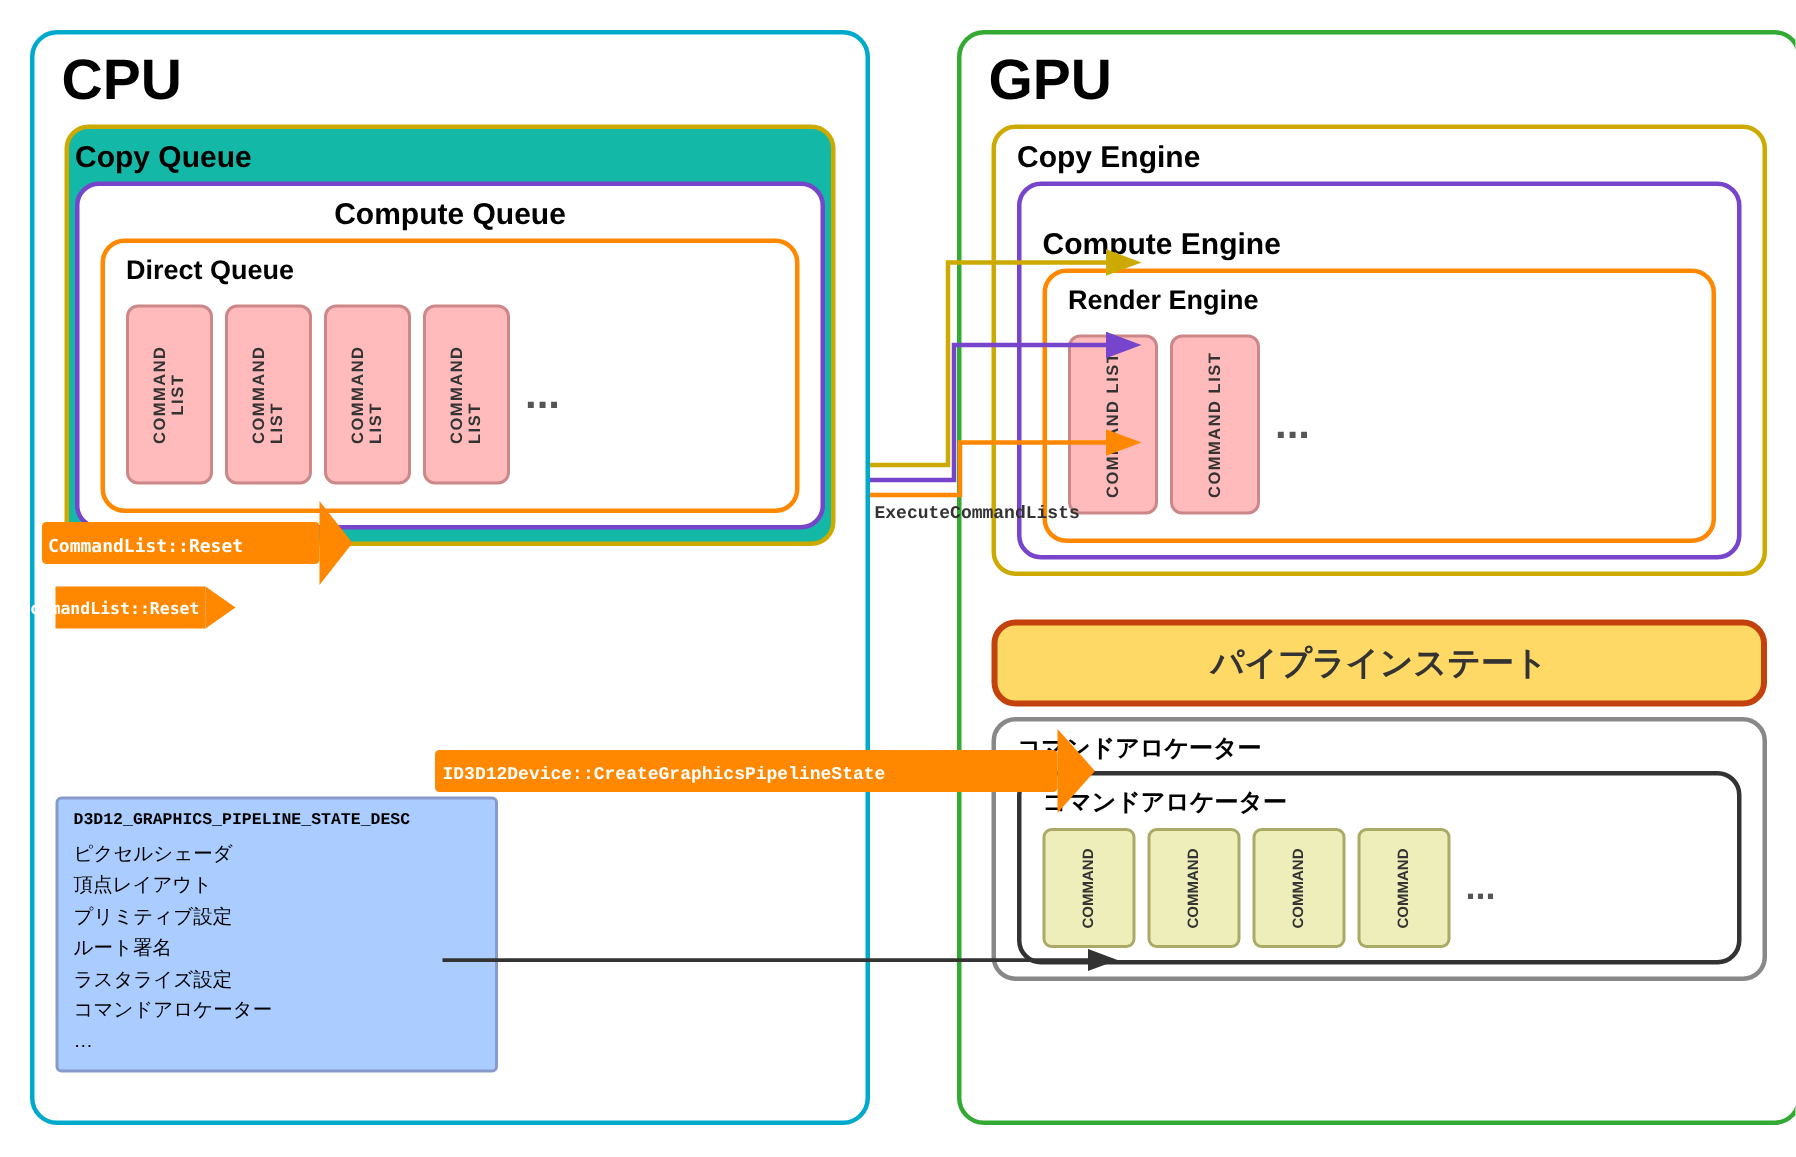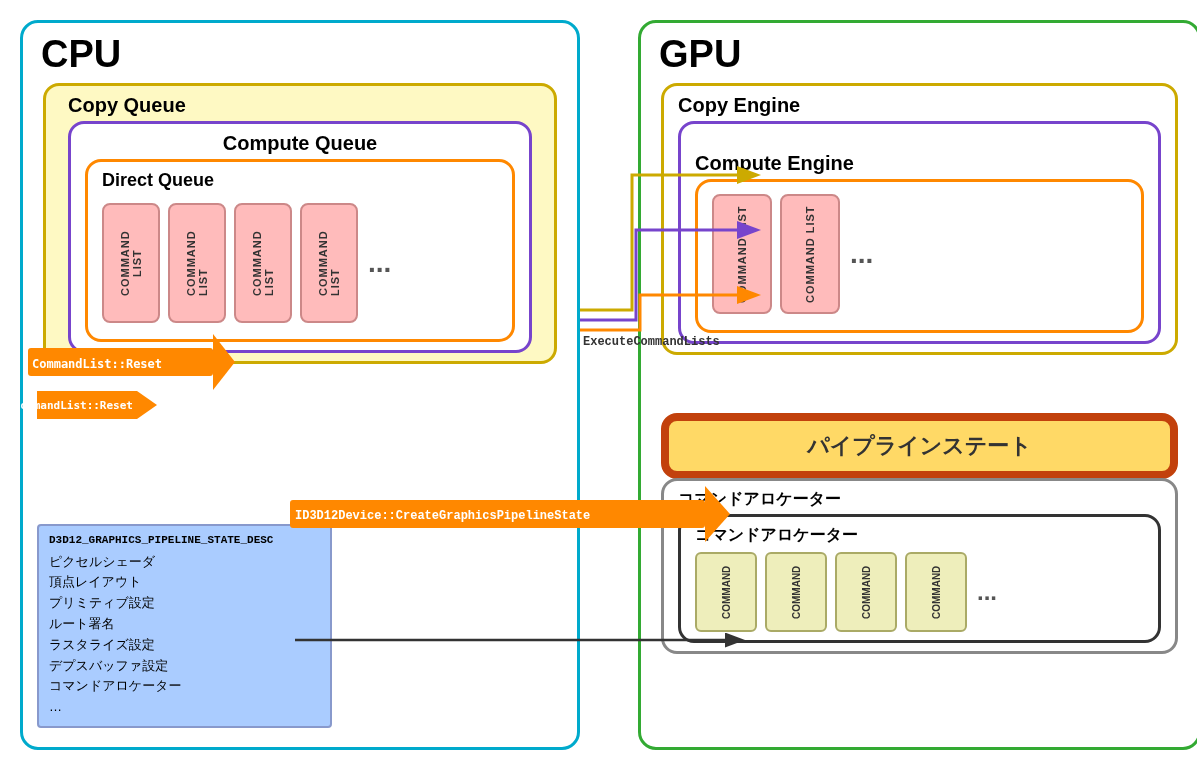--- a/index.html
+++ b/index.html
@@ -13,21 +13,21 @@
     }
   </style>
 </head>
 <body>
 
 <div style="position:relative; width:1197px; height:771px; background:white; padding:20px;">
 
   <div style="position:absolute; left:20px; top:20px; width:560px; height:730px; border:3px solid #00AACC; border-radius:18px; background:white;">
     <div style="font-size:38px; font-weight:bold; position:absolute; top:10px; left:18px;">CPU</div>
 
-    <div style="position:absolute; top:60px; left:20px; right:20px; border:3px solid #CCAA00; border-radius:16px; padding:8px 22px; background:#fef9c3;">
+    <div style="position:absolute; top:60px; left:20px; right:20px; border:3px solid #CCAA00; border-radius:16px; padding:8px 4px; background:#14b8a6;">
       <div style="font-size:20px; font-weight:bold; margin-bottom:4px;">Copy Queue</div>
 
       <div style="border:3px solid #7744CC; border-radius:16px; padding:8px 14px; background:white;">
         <div style="font-size:20px; font-weight:bold; margin-bottom:4px;text-align:center;">Compute Queue</div>
 
         <div style="border:3px solid #FF8800; border-radius:16px; padding:8px 14px; background:white;">
           <div style="font-size:18px; font-weight:bold; margin-bottom:8px;">Direct Queue</div>
           <div style="display:flex; gap:8px; align-items:center; padding:4px 0 8px 0;">
             <div style="width:58px; height:120px; background:#FFBBBB; border:2px solid #CC8888; border-radius:8px; display:flex; align-items:center; justify-content:center; font-size:11px; font-weight:bold; writing-mode:vertical-rl; transform:rotate(180deg); color:#333; letter-spacing:1px; text-align:center;">COMMAND<br>LIST</div>
             <div style="width:58px; height:120px; background:#FFBBBB; border:2px solid #CC8888; border-radius:8px; display:flex; align-items:center; justify-content:center; font-size:11px; font-weight:bold; writing-mode:vertical-rl; transform:rotate(180deg); color:#333; letter-spacing:1px;">COMMAND<br>LIST</div>
@@ -43,55 +43,55 @@
       <div style="display:flex; align-items:center; gap:0;">
 
         <div style="width:100px; height:28px; background:#FF8800; display:flex; align-items:center; justify-content:flex-end; position:relative;">
           <span style="font-family:monospace; font-size:11px; font-weight:bold; color:white; padding:2px 4px; white-space:nowrap;">CommandList::Reset</span>
         </div>
 
         <div style="width:0; height:0; border-top:14px solid transparent; border-bottom:14px solid transparent; border-left:20px solid #FF8800;"></div>
       </div>
     </div>
 
-    <div style="position:absolute; bottom:19px; left:14px; width:295px; background:#AACCFF; border:2px solid #8899CC; border-radius:4px; padding:8px 10px;">
+    <div style="position:absolute; bottom:32px; left:14px; width:295px; background:#AACCFF; border:2px solid #8899CC; border-radius:4px; padding:8px 10px;">
       <div style="font-family:'Courier New',monospace; font-size:11px; font-weight:bold; margin-bottom:6px;">D3D12_GRAPHICS_PIPELINE_STATE_DESC</div>
       <div style="font-size:13px; line-height:1.6;">
         <div>ピクセルシェーダ</div>
         <div>頂点レイアウト</div>
         <div>プリミティブ設定</div>
         <div>ルート署名</div>
         <div>ラスタライズ設定</div>
-        <div>デプスバッファ設定</div>
         <div>コマンドアロケーター</div>
         <div>…</div>
       </div>
     </div>
   </div>
 
   <div style="position:absolute; left:638px; top:20px; width:563px; height:730px; border:3px solid #33AA33; border-radius:18px; background:white;">
     <div style="font-size:38px; font-weight:bold; position:absolute; top:10px; left:18px;">GPU</div>
 
     <div style="position:absolute; top:60px; left:20px; right:20px; border:3px solid #CCAA00; border-radius:16px; padding:8px 14px; background:white;">
       <div style="font-size:20px; font-weight:bold; margin-bottom:4px;">Copy Engine</div>
 
       <div style="border:3px solid #7744CC; border-radius:16px; padding:8px 14px; background:white;">
         <div style="font-size:20px; font-weight:bold; margin-bottom:4px;margin-top:20px;">Compute Engine</div>
 
         <div style="border:3px solid #FF8800; border-radius:16px; padding:8px 14px; background:white;">
+          <div style="font-size:18px; font-weight:bold; margin-bottom:8px;">Render Engine</div>
           <div style="display:flex; gap:8px; align-items:center; padding:4px 0 8px 0;">
             <div style="width:60px; height:120px; background:#FFBBBB; border:2px solid #CC8888; border-radius:8px; display:flex; align-items:center; justify-content:center; font-size:11px; font-weight:bold; writing-mode:vertical-rl; transform:rotate(180deg); color:#333; letter-spacing:1px;">COMMAND LIST</div>
             <div style="width:60px; height:120px; background:#FFBBBB; border:2px solid #CC8888; border-radius:8px; display:flex; align-items:center; justify-content:center; font-size:11px; font-weight:bold; writing-mode:vertical-rl; transform:rotate(180deg); color:#333; letter-spacing:1px;">COMMAND LIST</div>
             <div style="font-size:28px; font-weight:bold; color:#555; margin-left:2px;">...</div>
           </div>
         </div>
       </div>
     </div>
 
-    <div style="position:absolute; top:390px; left:20px; right:20px; border:8px solid #c2410c; border-radius:16px; padding:10px 18px; background:#FFD966; text-align:center;">
+    <div style="position:absolute; top:390px; left:20px; right:20px; border:4px solid #c2410c; border-radius:16px; padding:10px 18px; background:#FFD966; text-align:center;">
       <span style="font-size:22px; font-weight:bold; color:#333;">パイプラインステート</span>
     </div>
 
     <div style="position:absolute; top:455px; left:20px; right:20px; border:3px solid #888; border-radius:16px; padding:8px 14px; background:white;">
       <div style="font-size:16px; font-weight:bold; margin-bottom:4px;">コマンドアロケーター</div>
 
       <div style="border:3px solid #333; border-radius:16px; padding:8px 14px; background:white;">
         <div style="font-size:16px; font-weight:bold; margin-bottom:6px;">コマンドアロケーター</div>
         <div style="display:flex; gap:8px; align-items:center;">
           <div style="width:62px; height:80px; background:#EEEEBB; border:2px solid #AAAA66; border-radius:6px; display:flex; align-items:center; justify-content:center; font-size:10px; font-weight:bold; writing-mode:vertical-rl; transform:rotate(180deg); color:#333;">COMMAND</div>

